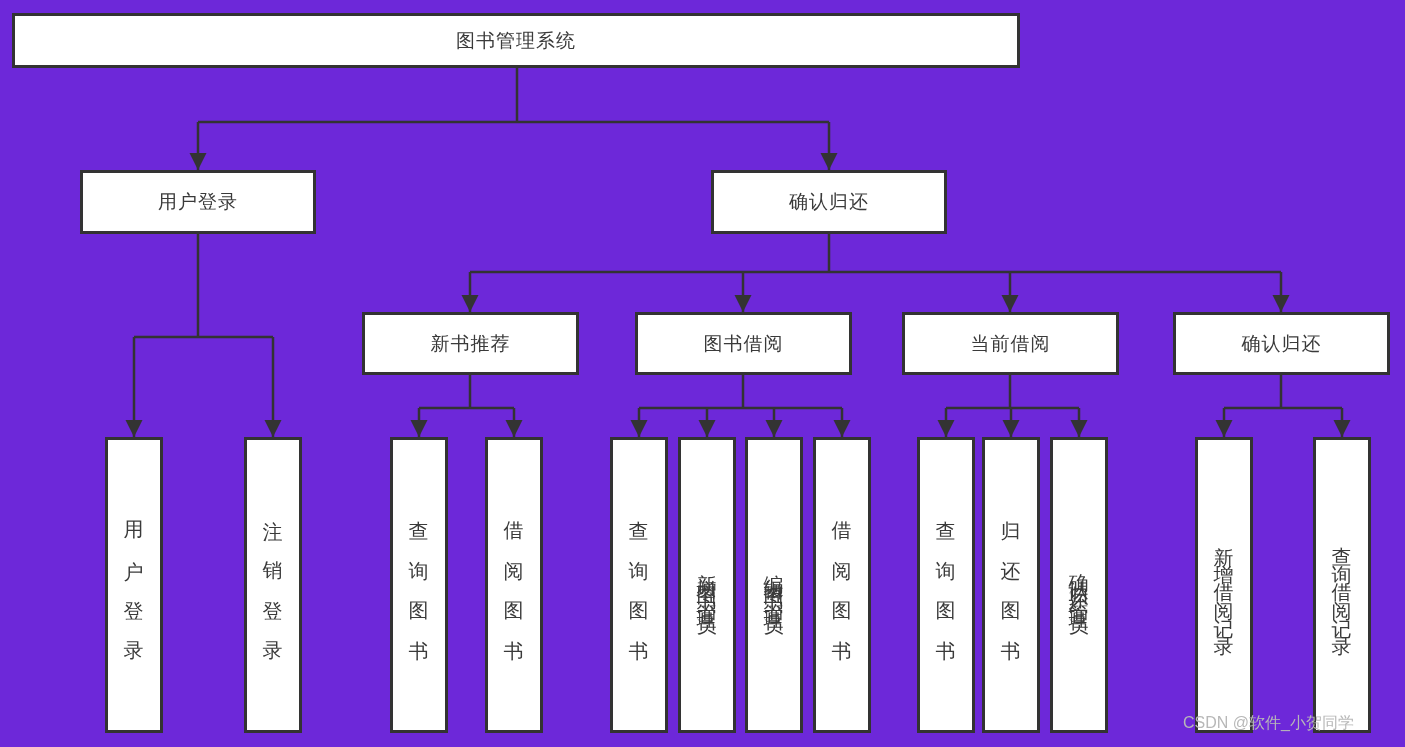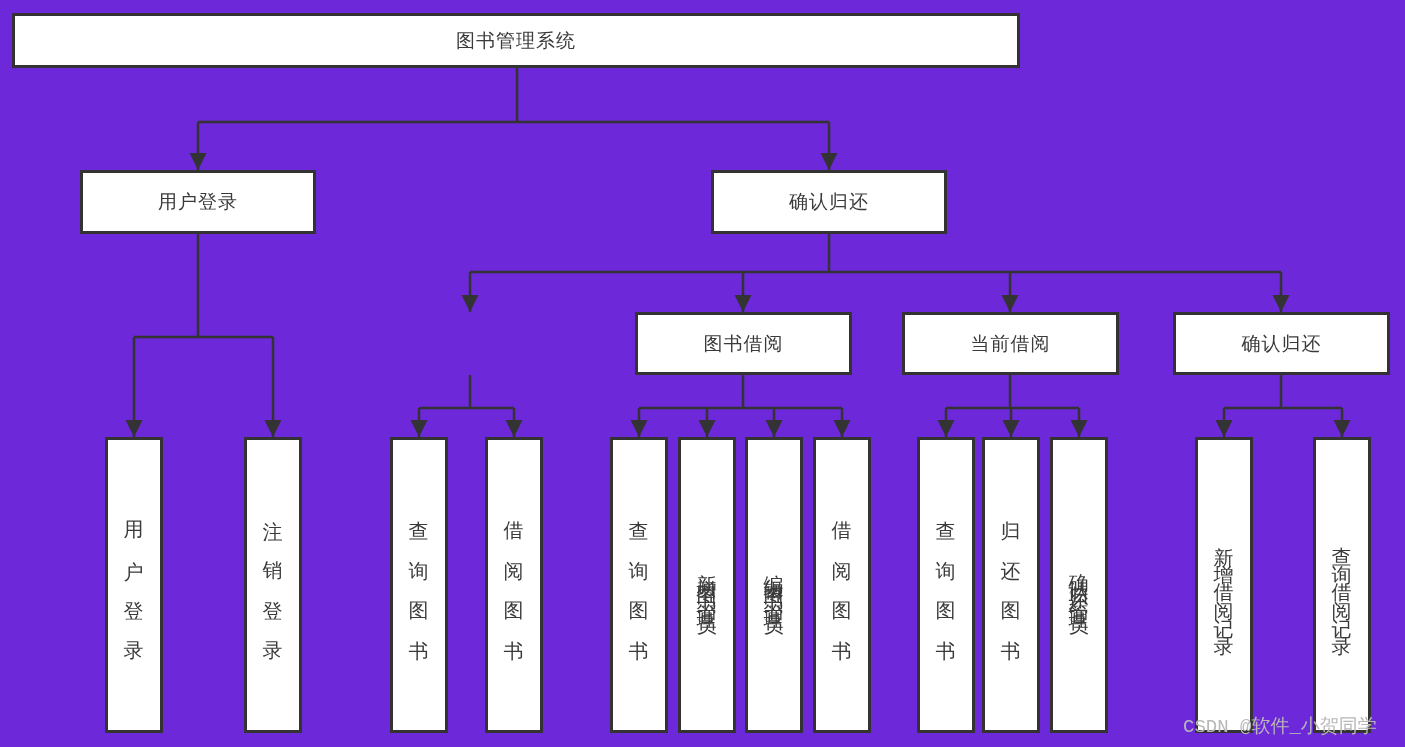--- a/index.html
+++ b/index.html
@@ -47,25 +47,24 @@
     line-height: 1;
     white-space: nowrap;
   }
   .sp4 span { letter-spacing: 40px; }
   .sp6 span { letter-spacing: 18px; }
   .sp9 span { letter-spacing: 6px; }
   .watermark {
     position: absolute;
     left: 1183px;
     top: 713px;
-    font-size: 19px;
+    font-size: 16px;
     color: #b8b8b8;
     white-space: nowrap;
     z-index: 5;
-    font-family: Liberation Mono, monospace;
   }
 </style>
 </head>
 <body>
 
 <div class="stage">
 
   <svg class="connectors" width="1405" height="747" viewBox="0 0 1405 747" xmlns="http://www.w3.org/2000/svg">
     <defs>
       <marker id="arw" markerUnits="userSpaceOnUse" viewBox="-1 -10 20 20" markerWidth="20" markerHeight="20" refX="17" refY="0" orient="auto">
@@ -120,20 +119,23 @@
     <span>图书管理系统</span>
   </div>
 
   <div class="box h lv2" style="left:80px">
     <span>用户登录</span>
   </div>
   <div class="box h lv2" style="left:711px">
     <span>确认归还</span>
   </div>
 
+  <div class="box h lv3" style="left:362px">
+    <span>新书推荐</span>
+  </div>
   <div class="box h lv3" style="left:635px">
     <span>图书借阅</span>
   </div>
   <div class="box h lv3" style="left:902px">
     <span>当前借阅</span>
   </div>
   <div class="box h lv3" style="left:1173px">
     <span>确认归还</span>
   </div>
 

